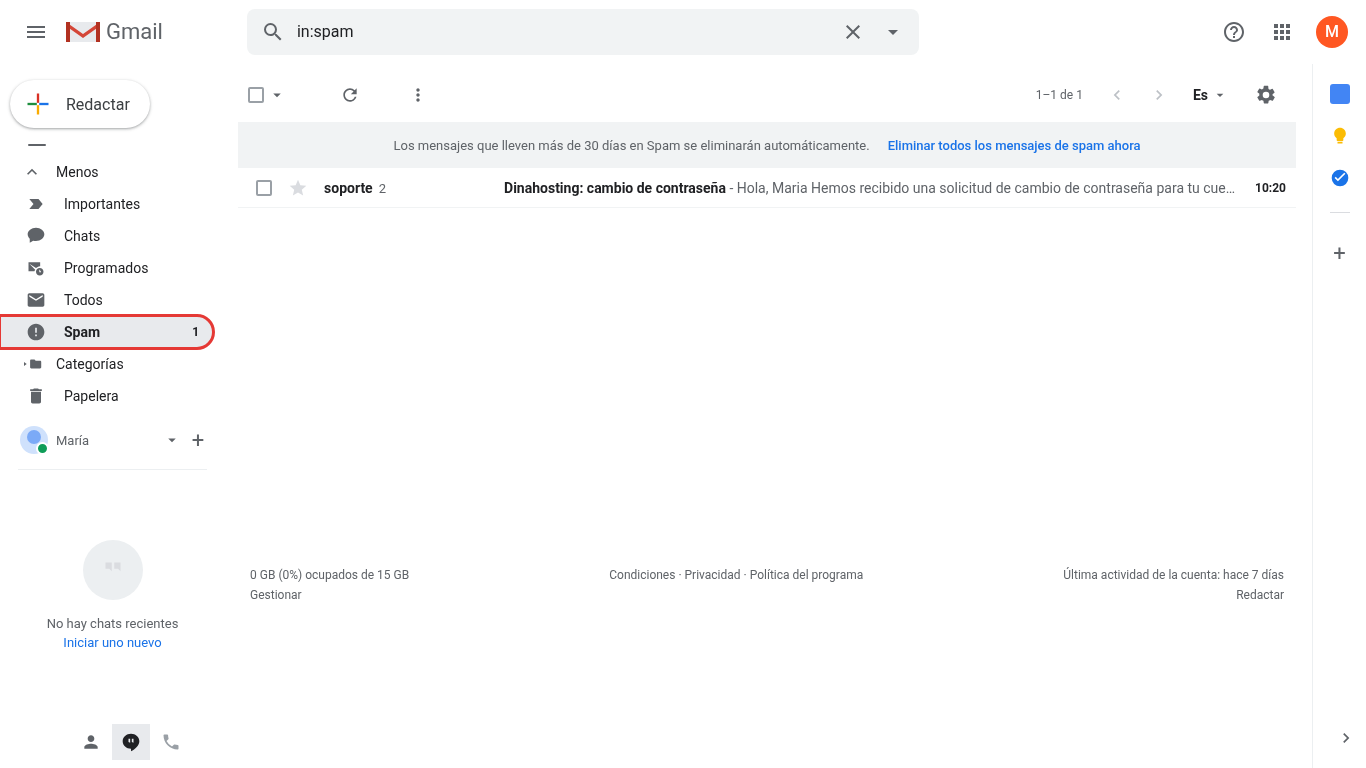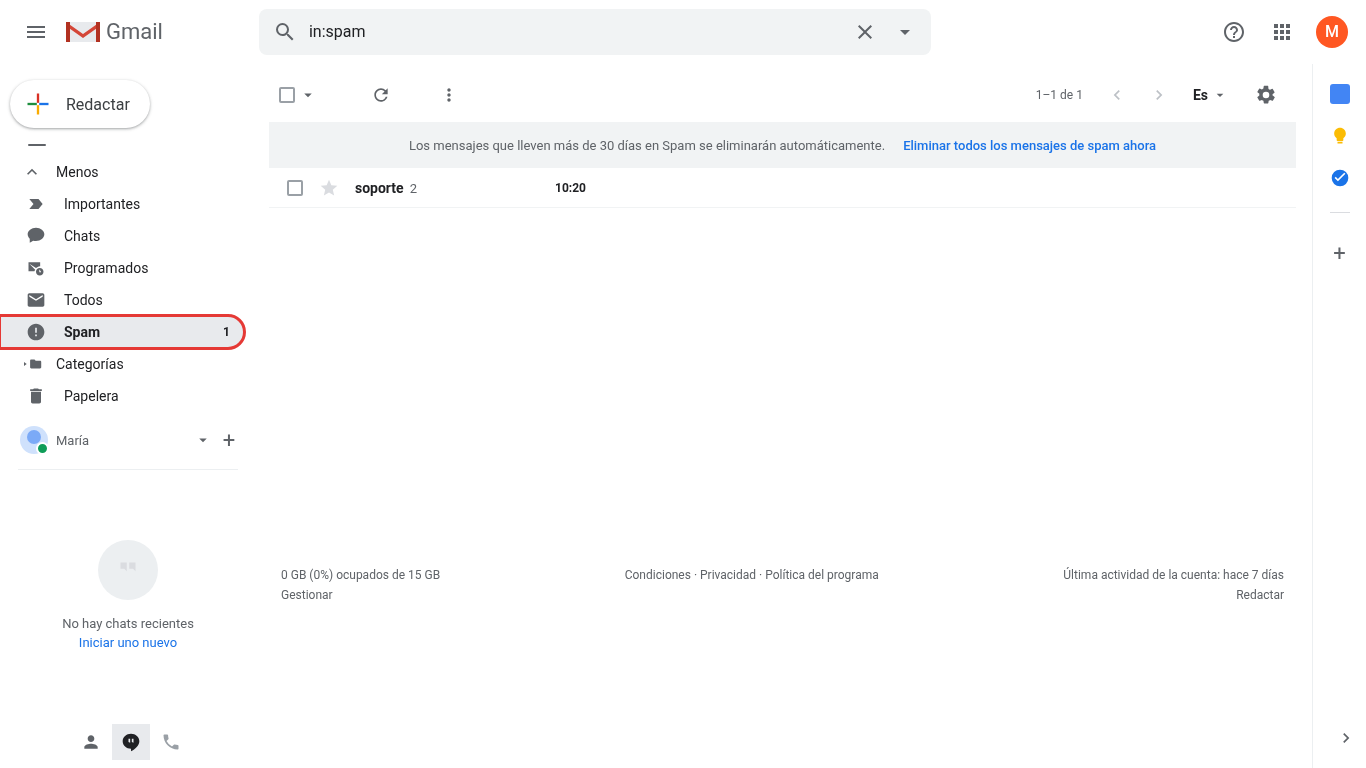--- a/index.html
+++ b/index.html
@@ -3,21 +3,21 @@
 <meta charset="utf-8">
 <style>
 * { box-sizing: border-box; margin: 0; padding: 0; font-family: 'Roboto', Arial, sans-serif; }
 body { background: #fff; color: #202124; font-size: 14px; overflow: hidden; }
 
 
 .header { height: 64px; display: flex; align-items: center; padding: 8px; border-bottom: 1px solid transparent; }
 .menu-btn { width: 48px; height: 48px; display: flex; align-items: center; justify-content: center; border-radius: 50%; margin: 0 4px; cursor: pointer; }
 .logo-wrap { display: flex; align-items: center; padding-right: 30px; }
 .brand { font-size: 22px; color: #5f6368; margin-left: 4px; font-weight: 400; }
-.search-wrap { flex: 1; max-width: 720px; margin-left: 18px; padding-left: 48px; }
+.search-wrap { flex: 1; max-width: 720px; margin-left: 6px; padding-left: 48px; }
 .search-box { background: #f1f3f4; border-radius: 8px; height: 46px; display: flex; align-items: center; padding: 0 6px; }
 .search-icon-btn { width: 40px; height: 40px; display:flex; align-items:center; justify-content:center; cursor:pointer; border-radius:50%; }
 .search-input { flex: 1; border: none; background: transparent; font-size: 16px; outline: none; color: #202124; padding: 0 4px; }
 .header-right { margin-left: auto; display: flex; align-items: center; gap: 8px; padding-right: 10px; }
 .icon-btn { width: 40px; height: 40px; display:flex; align-items:center; justify-content:center; cursor:pointer; border-radius:50%; }
 .avatar { width: 32px; height: 32px; border-radius: 50%; background: #ff5722; color:#fff; display:flex; align-items:center; justify-content:center; font-size:16px; font-weight:500; margin-left:6px; cursor:pointer; }
 
 
 .body-wrap { display:flex; height: calc(100vh - 64px); }
 .sidebar { width: 256px; display:flex; flex-direction:column; padding-top: 8px; position:relative; }
@@ -329,20 +329,23 @@
         <div class="cb"></div>
         <span class="star">
             <svg width="20" height="20" viewBox="0 0 24 24">
               <path fill="#dadce0" d="M12 17.27L18.18 21l-1.64-7.03L22 9.24l-7.19-.61L12 2 9.19 8.63 2 9.24l5.46 4.73L5.82 21z"></path>
             </svg>
           </span>
         <div class="msg-sender">
           <span>soporte</span>
           <span class="cnt">2</span>
         </div>
+        <div class="msg-subject-wrap">
+          <span class="msg-subject">Dinahosting: cambio de contraseña</span><span class="msg-snippet"> - Hola, Maria Hemos recibido una solicitud de cambio de contraseña para tu cue…</span>
+        </div>
         <div class="msg-time">10:20</div>
       </div>
 
       <div class="footer">
         <div class="footer-col">
           <span>0 GB (0%) ocupados de 15 GB</span>
           <a>Gestionar</a>
         </div>
         <div class="footer-col">
           <div class="footer-links">

